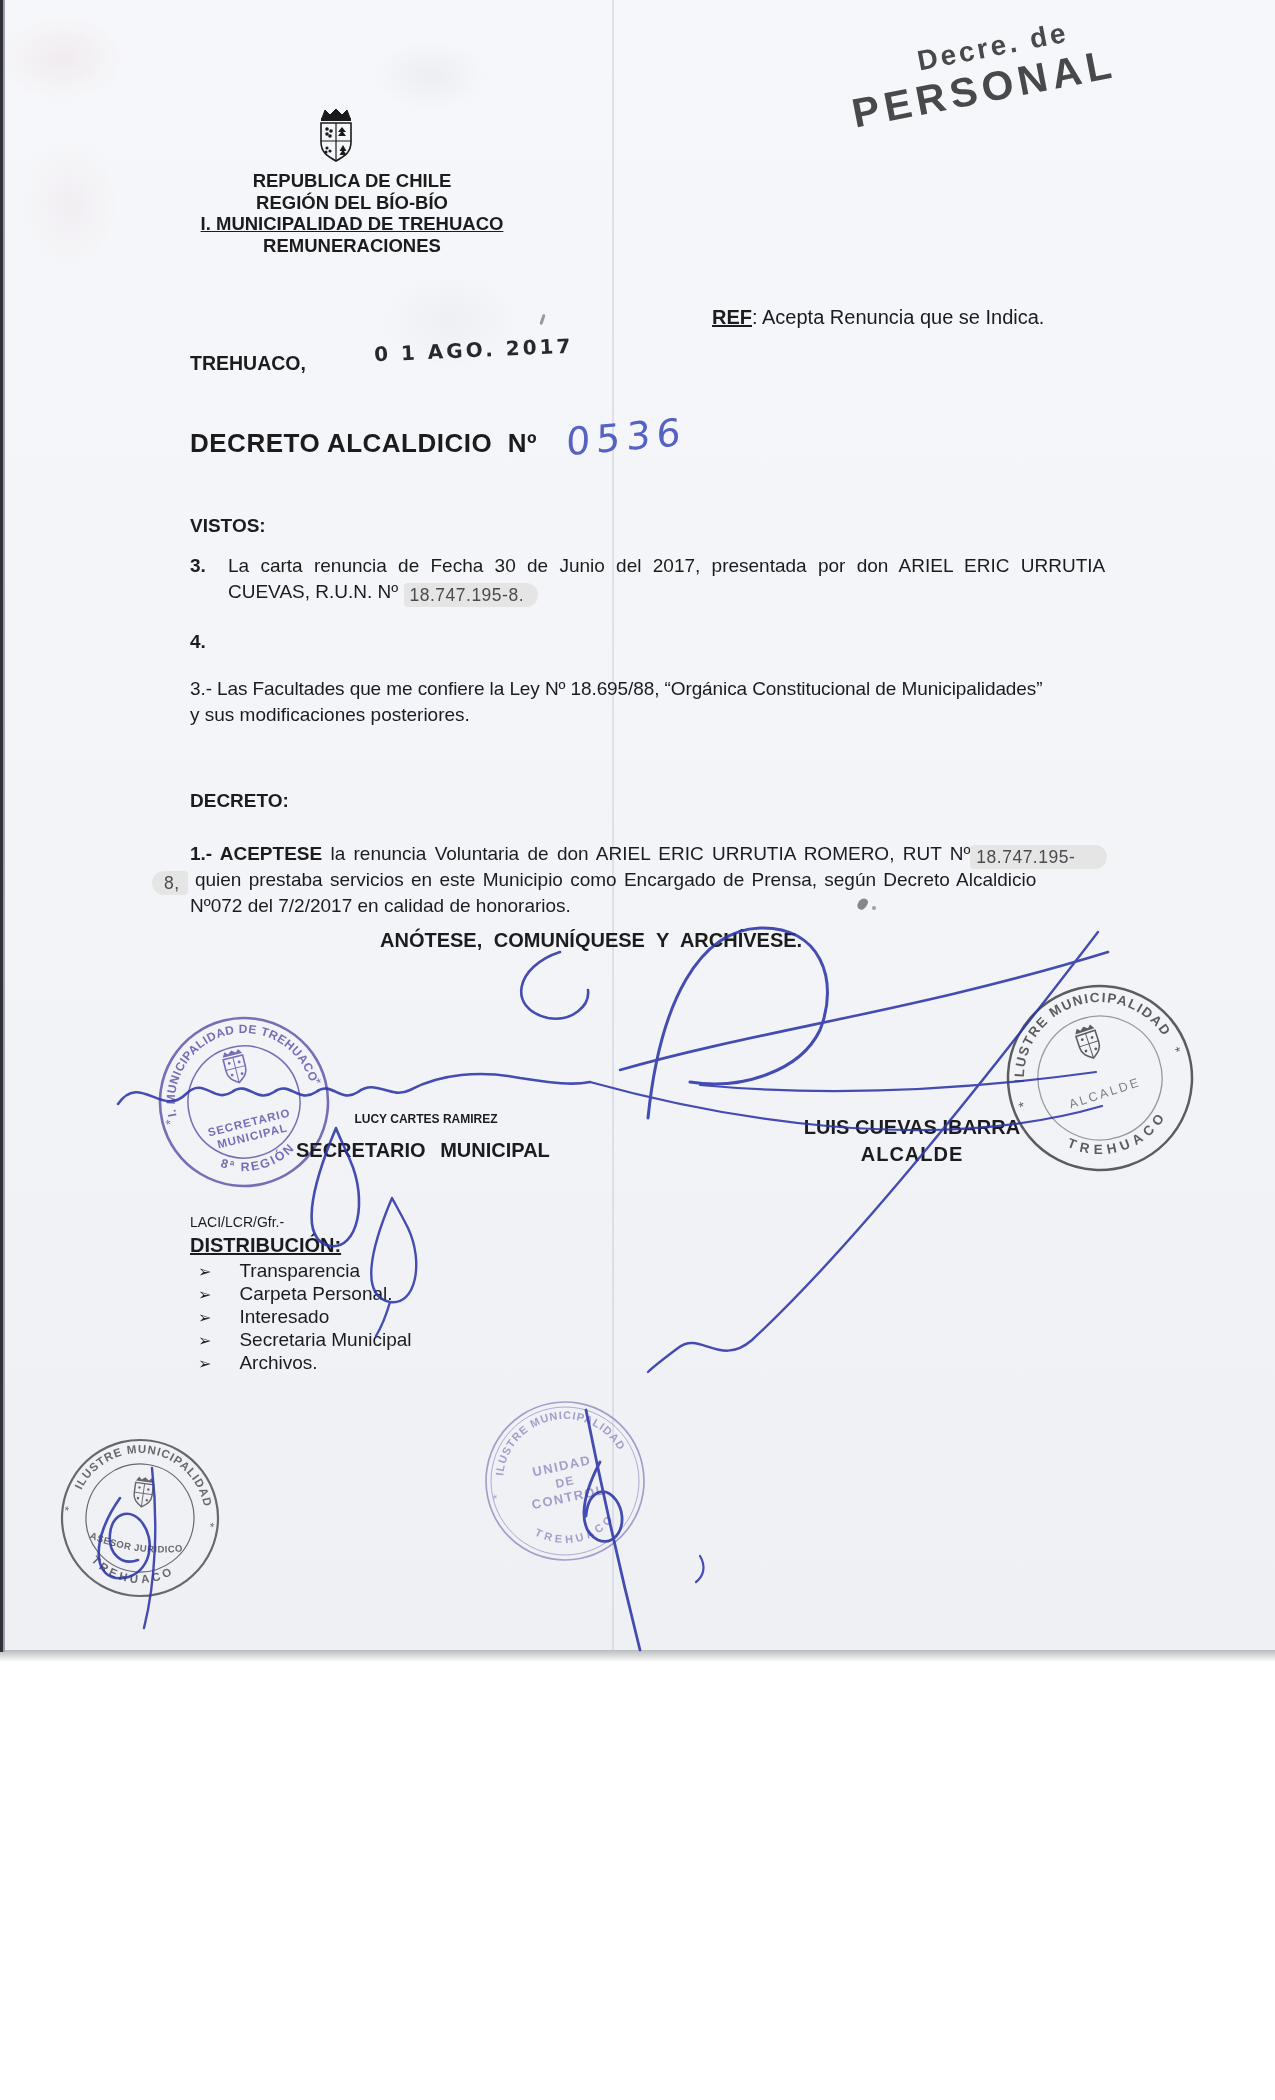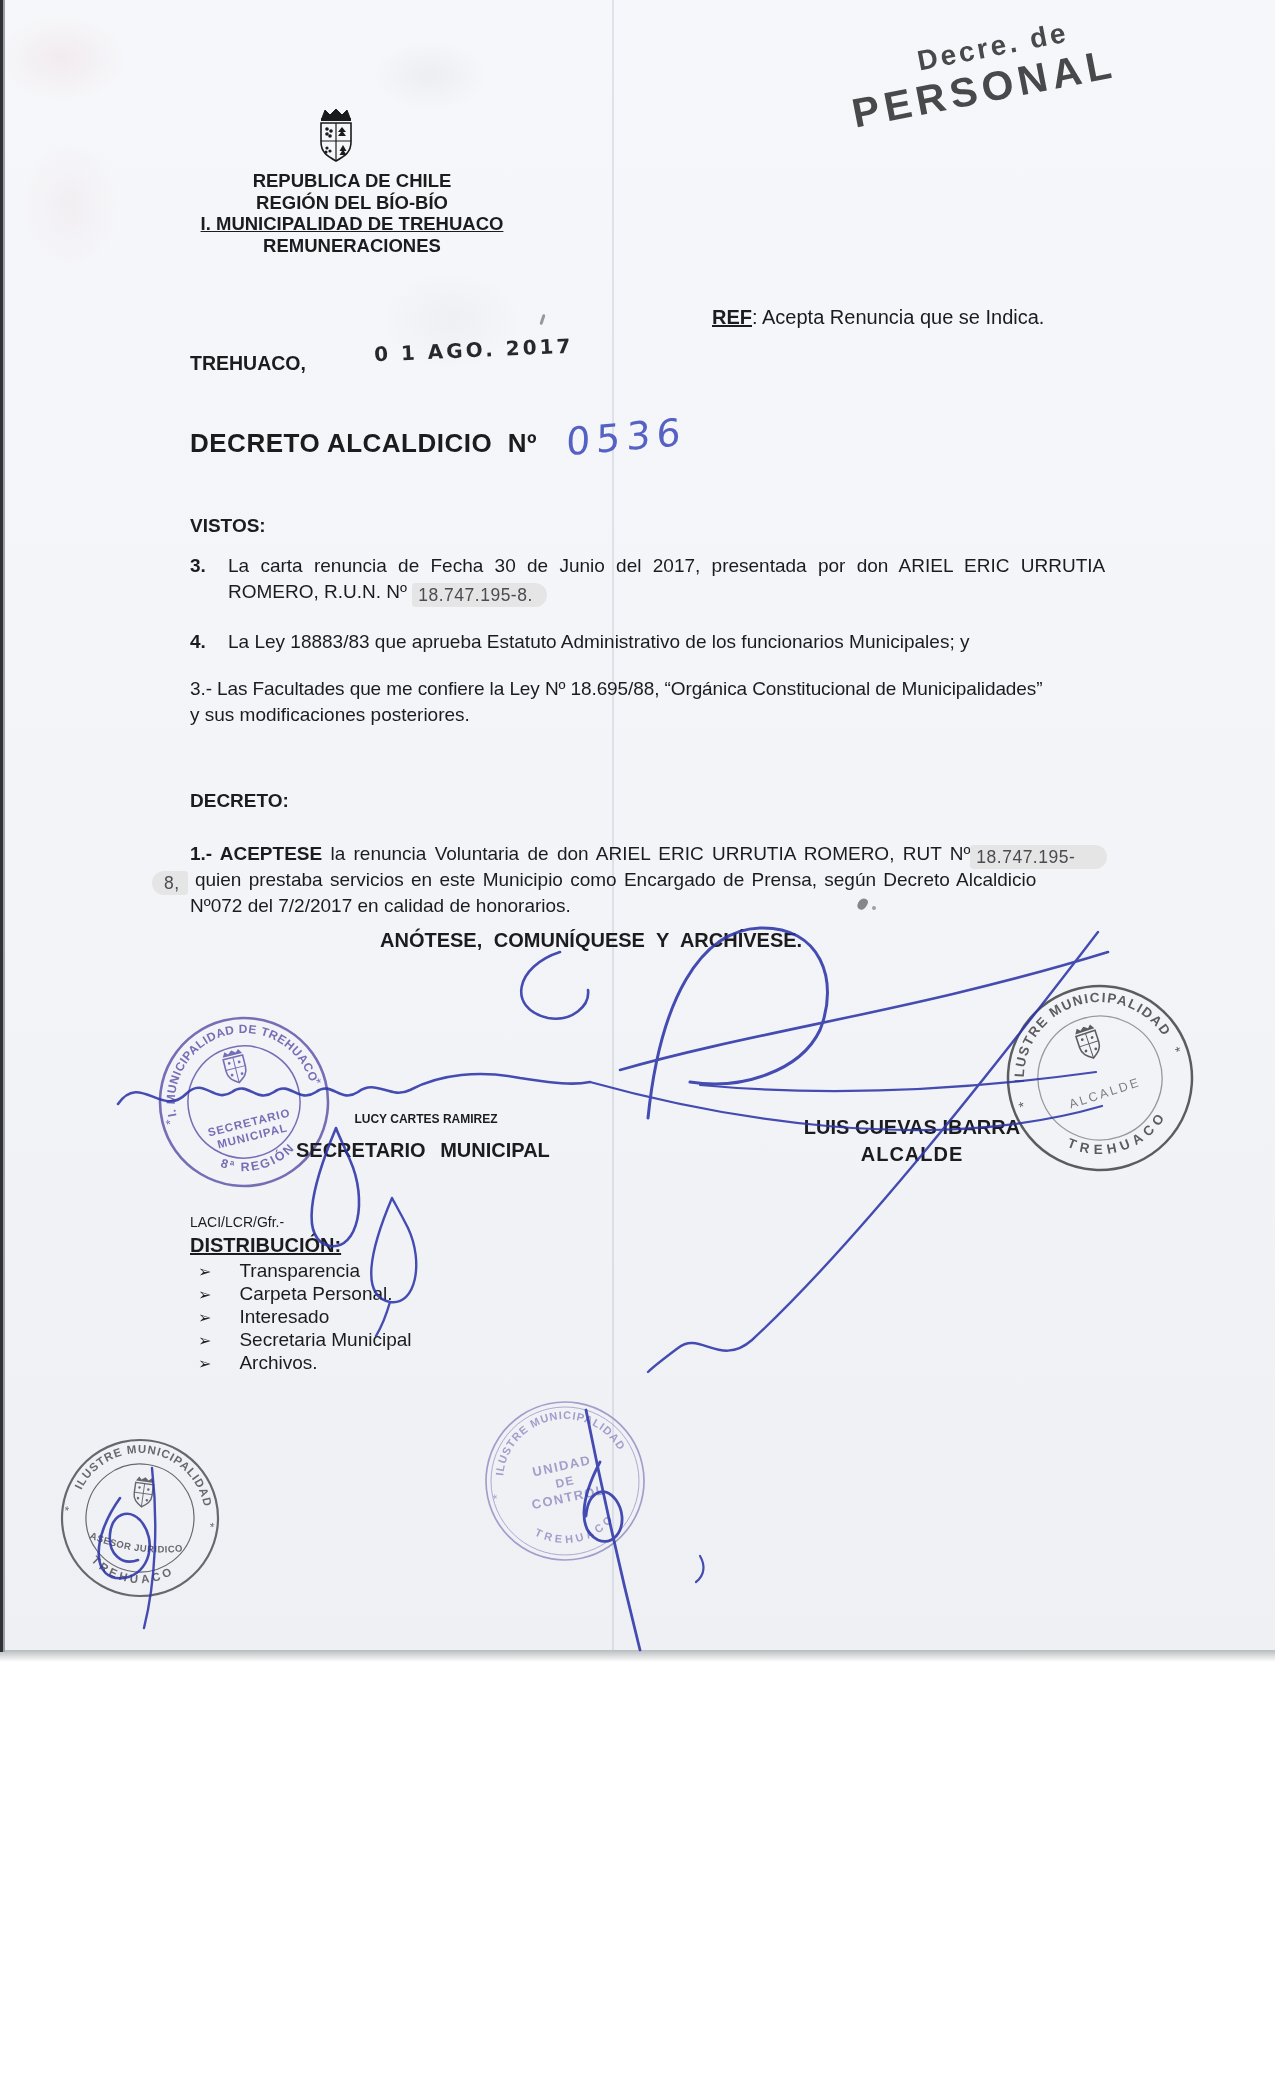--- a/index.html
+++ b/index.html
@@ -83,25 +83,24 @@
 
   <div class="abs b" style="left:190px;top:428px;font-size:26px;letter-spacing:.5px;white-space:pre;">DECRETO ALCALDICIO  Nº</div>
   <div class="abs" style="left:566px;top:415px;font-size:38px;letter-spacing:6px;color:#4553be;opacity:.9;
        transform:rotate(-5deg) skewX(-6deg);font-family:'DejaVu Sans',sans-serif;">0536</div>
 
   <div class="abs b body-t" style="left:190px;top:513px;">VISTOS:</div>
 
   <div class="abs b body-t" style="left:190px;top:553px;">3.</div>
   <div class="abs body-t" style="left:228px;top:553px;word-spacing:6px;">La carta renuncia de Fecha 30 de Junio del 2017, presentada por don ARIEL ERIC URRUTIA</div>
   <div class="abs body-t" style="left:228px;top:579px;">
-    <span>ROMERO, R.U.N. Nº </span><span class="redact">18.747.195-8.</span>
+    <span>CUEVAS, R.U.N. Nº </span><span class="redact">18.747.195-8.</span>
   </div>
 
   <div class="abs b body-t" style="left:190px;top:629px;">4.</div>
-  <div class="abs body-t" style="left:228px;top:629px;">La Ley 18883/83 que aprueba Estatuto Administrativo de los funcionarios Municipales; y</div>
 
   <div class="abs body-t" style="left:190px;top:676px;letter-spacing:-.1px;">3.- Las Facultades que me confiere la Ley Nº 18.695/88, “Orgánica Constitucional de Municipalidades”</div>
   <div class="abs body-t" style="left:190px;top:702px;">y sus modificaciones posteriores.</div>
 
   <div class="abs b body-t" style="left:190px;top:788px;">DECRETO:</div>
 
   <div class="abs body-t" style="left:190px;top:841px;word-spacing:3px;">
     <span class="b">1.- ACEPTESE</span><span> la renuncia Voluntaria de don ARIEL ERIC URRUTIA ROMERO, RUT Nº</span><span class="redact" style="padding-right:32px;">18.747.195-</span>
   </div>
   <div class="abs body-t" style="left:152px;top:867px;word-spacing:2px;">

